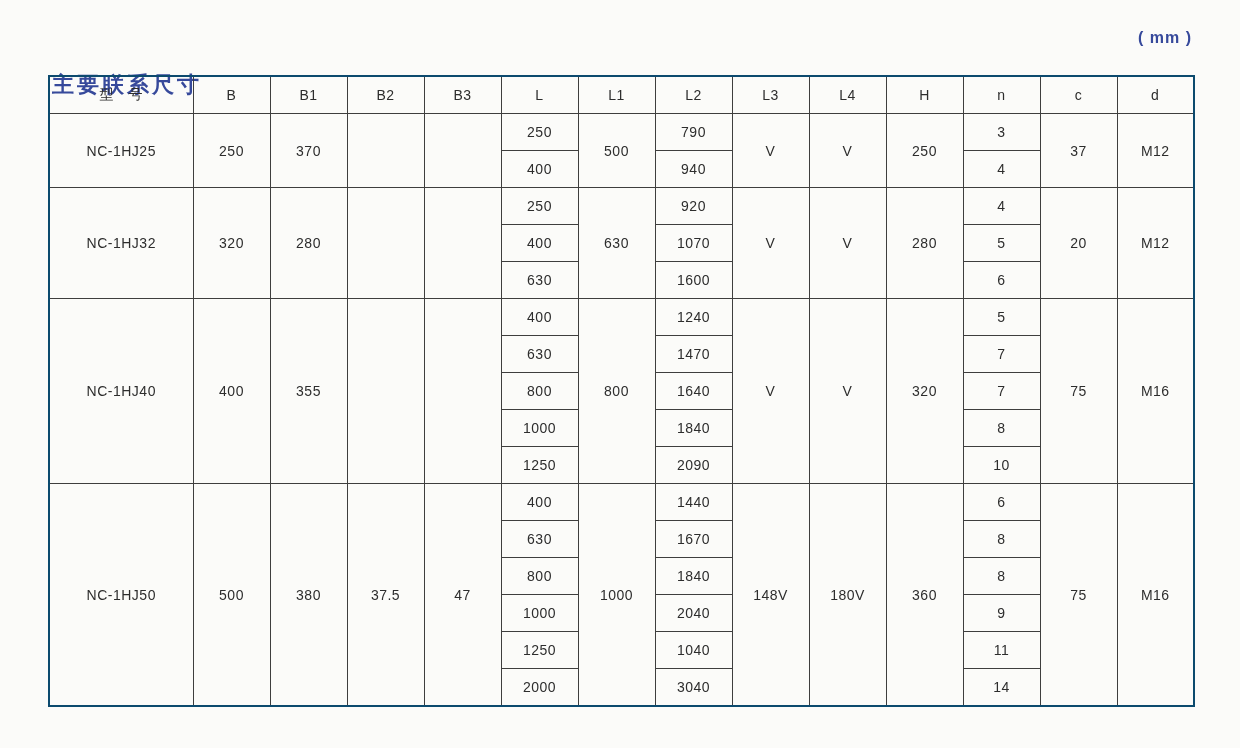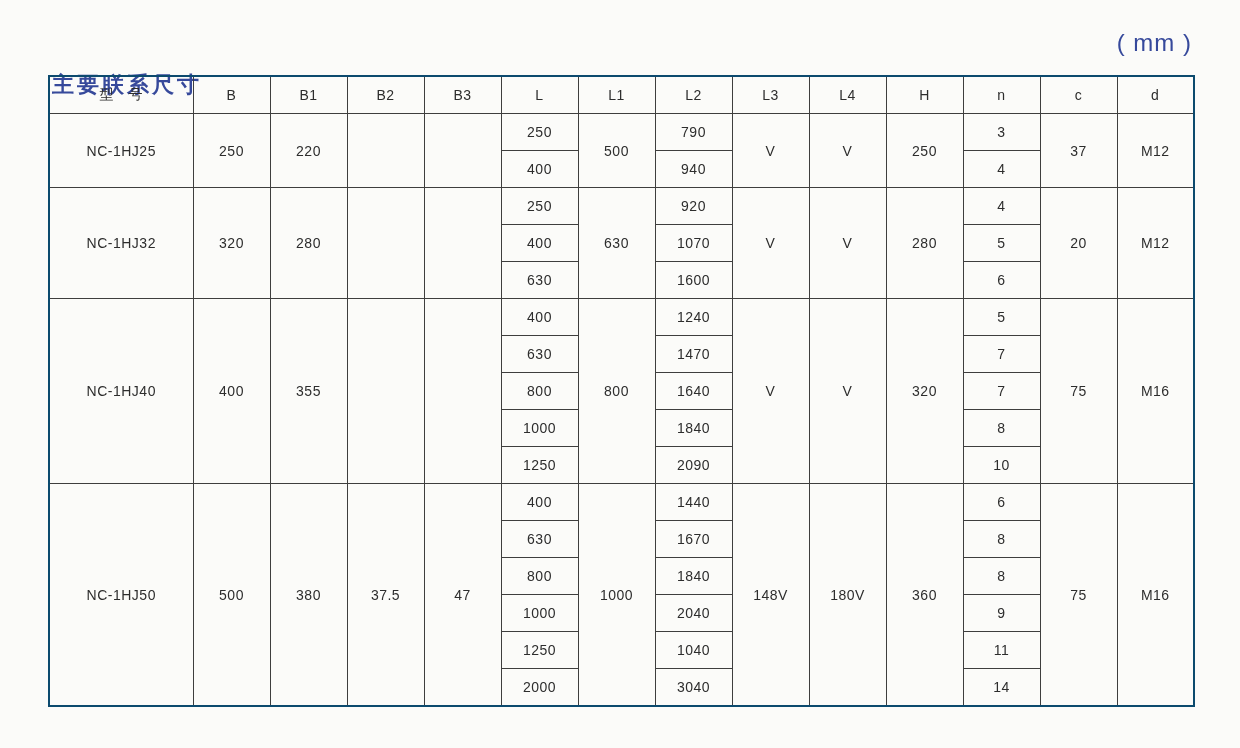--- a/index.html
+++ b/index.html
@@ -21,22 +21,22 @@
     font-size: 22px;
     font-weight: bold;
     letter-spacing: 3px;
     color: #36499b;
     margin-top: 44px;
   }
   .unit-label {
     position: absolute;
     right: 48px;
     top: 29px;
-    font-size: 24px;
-    font-weight: normal;
+    font-size: 16px;
+    font-weight: bold;
     color: #36499b;
     letter-spacing: 1px;
   }
   table.dims {
     position: absolute;
     left: 48px;
     top: 75px;
     border-collapse: collapse;
     table-layout: fixed;
     width: 1146px;
@@ -93,21 +93,21 @@
       <th>L4</th>
       <th>H</th>
       <th>n</th>
       <th>c</th>
       <th>d</th>
     </tr>
 
     <tr>
       <td rowspan="2">NC-1HJ25</td>
       <td rowspan="2">250</td>
-      <td rowspan="2">220</td>
+      <td rowspan="2">370</td>
       <td rowspan="2"></td>
       <td rowspan="2"></td>
       <td>250</td>
       <td rowspan="2">500</td>
       <td>790</td>
       <td rowspan="2">V</td>
       <td rowspan="2">V</td>
       <td rowspan="2">250</td>
       <td>3</td>
       <td rowspan="2">37</td>

